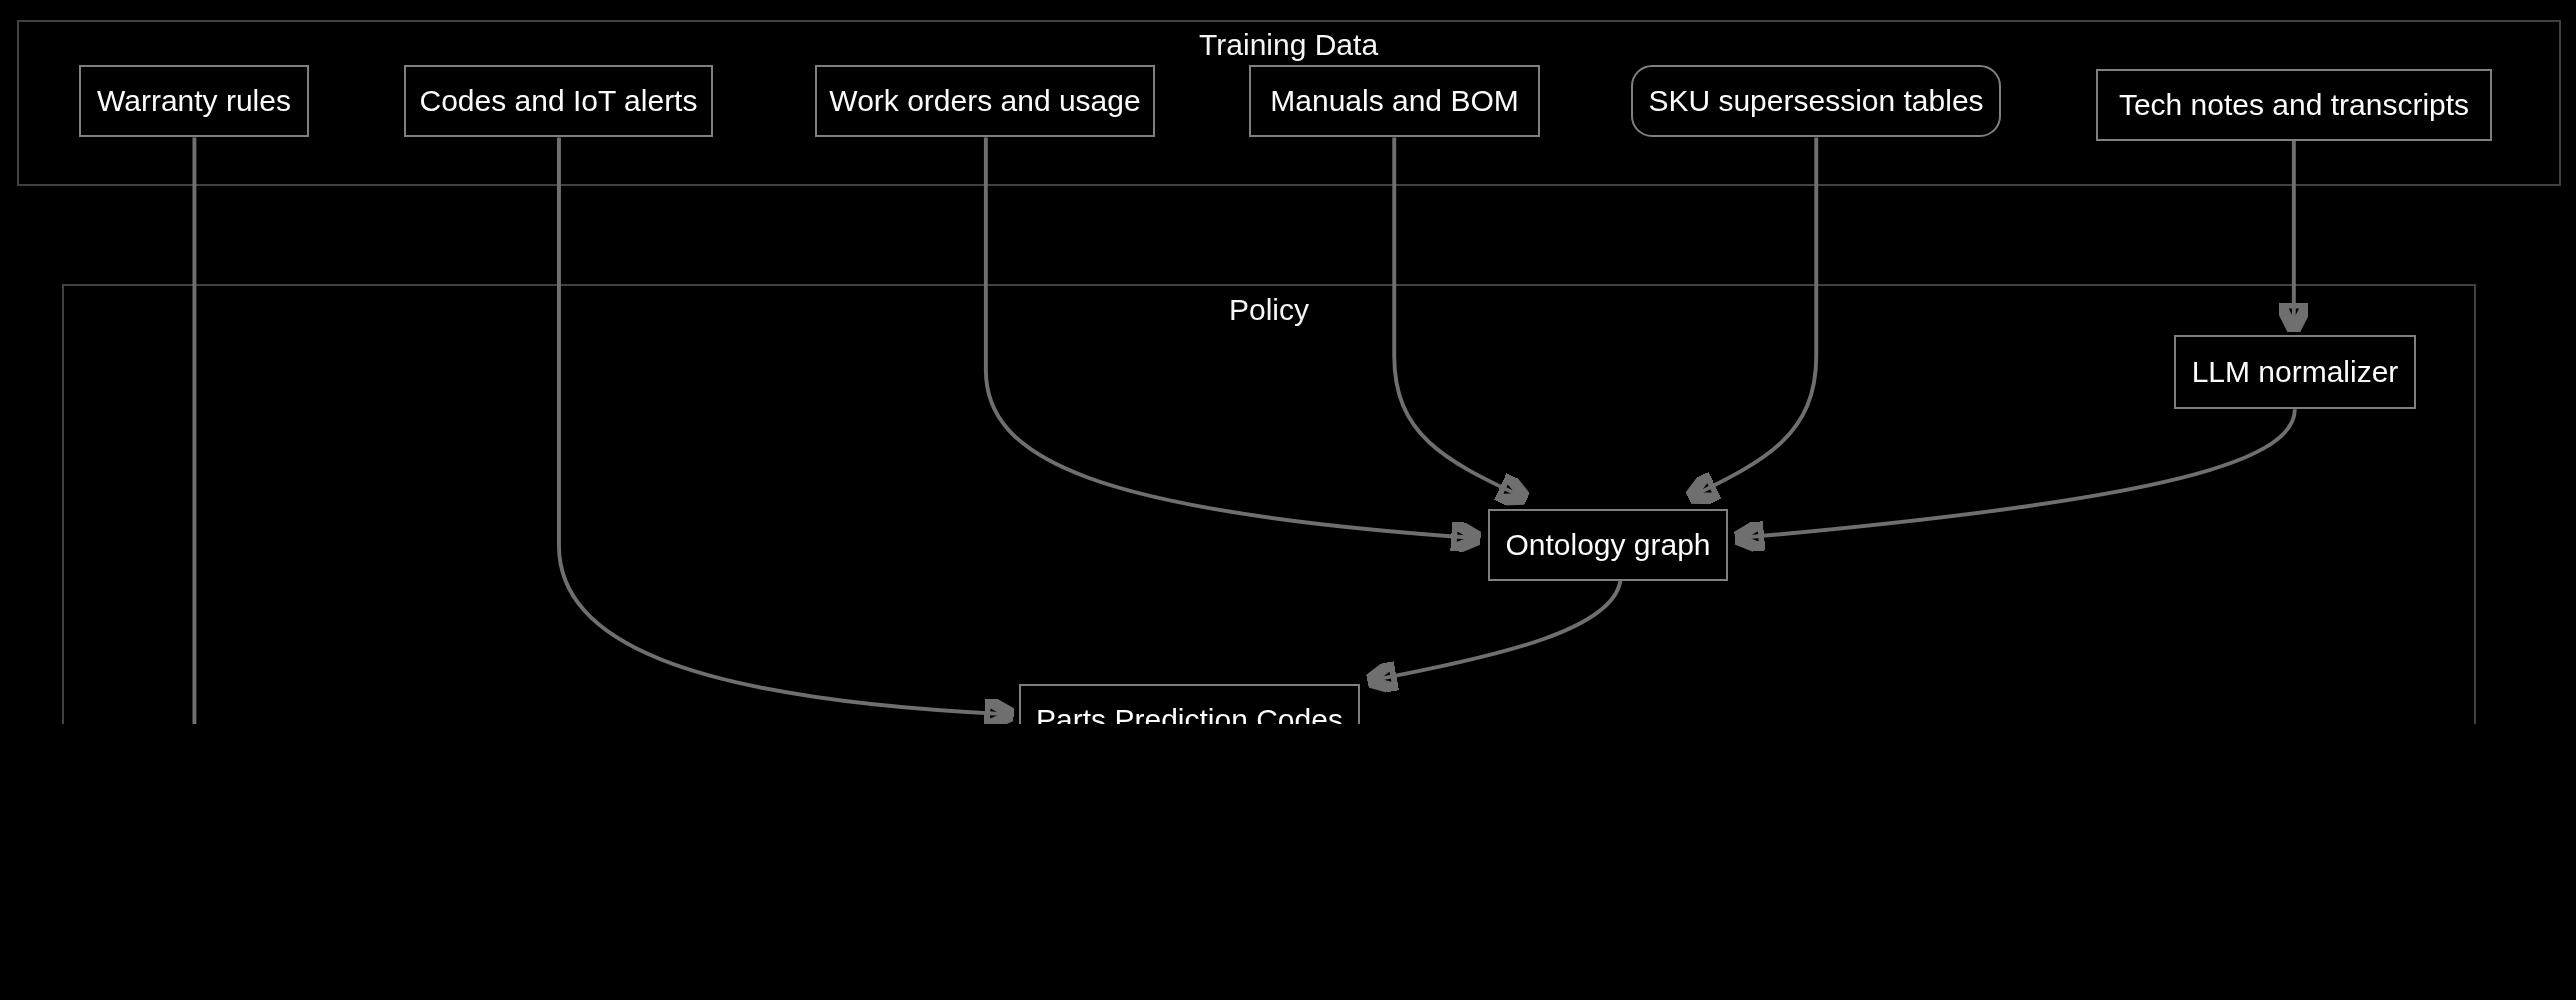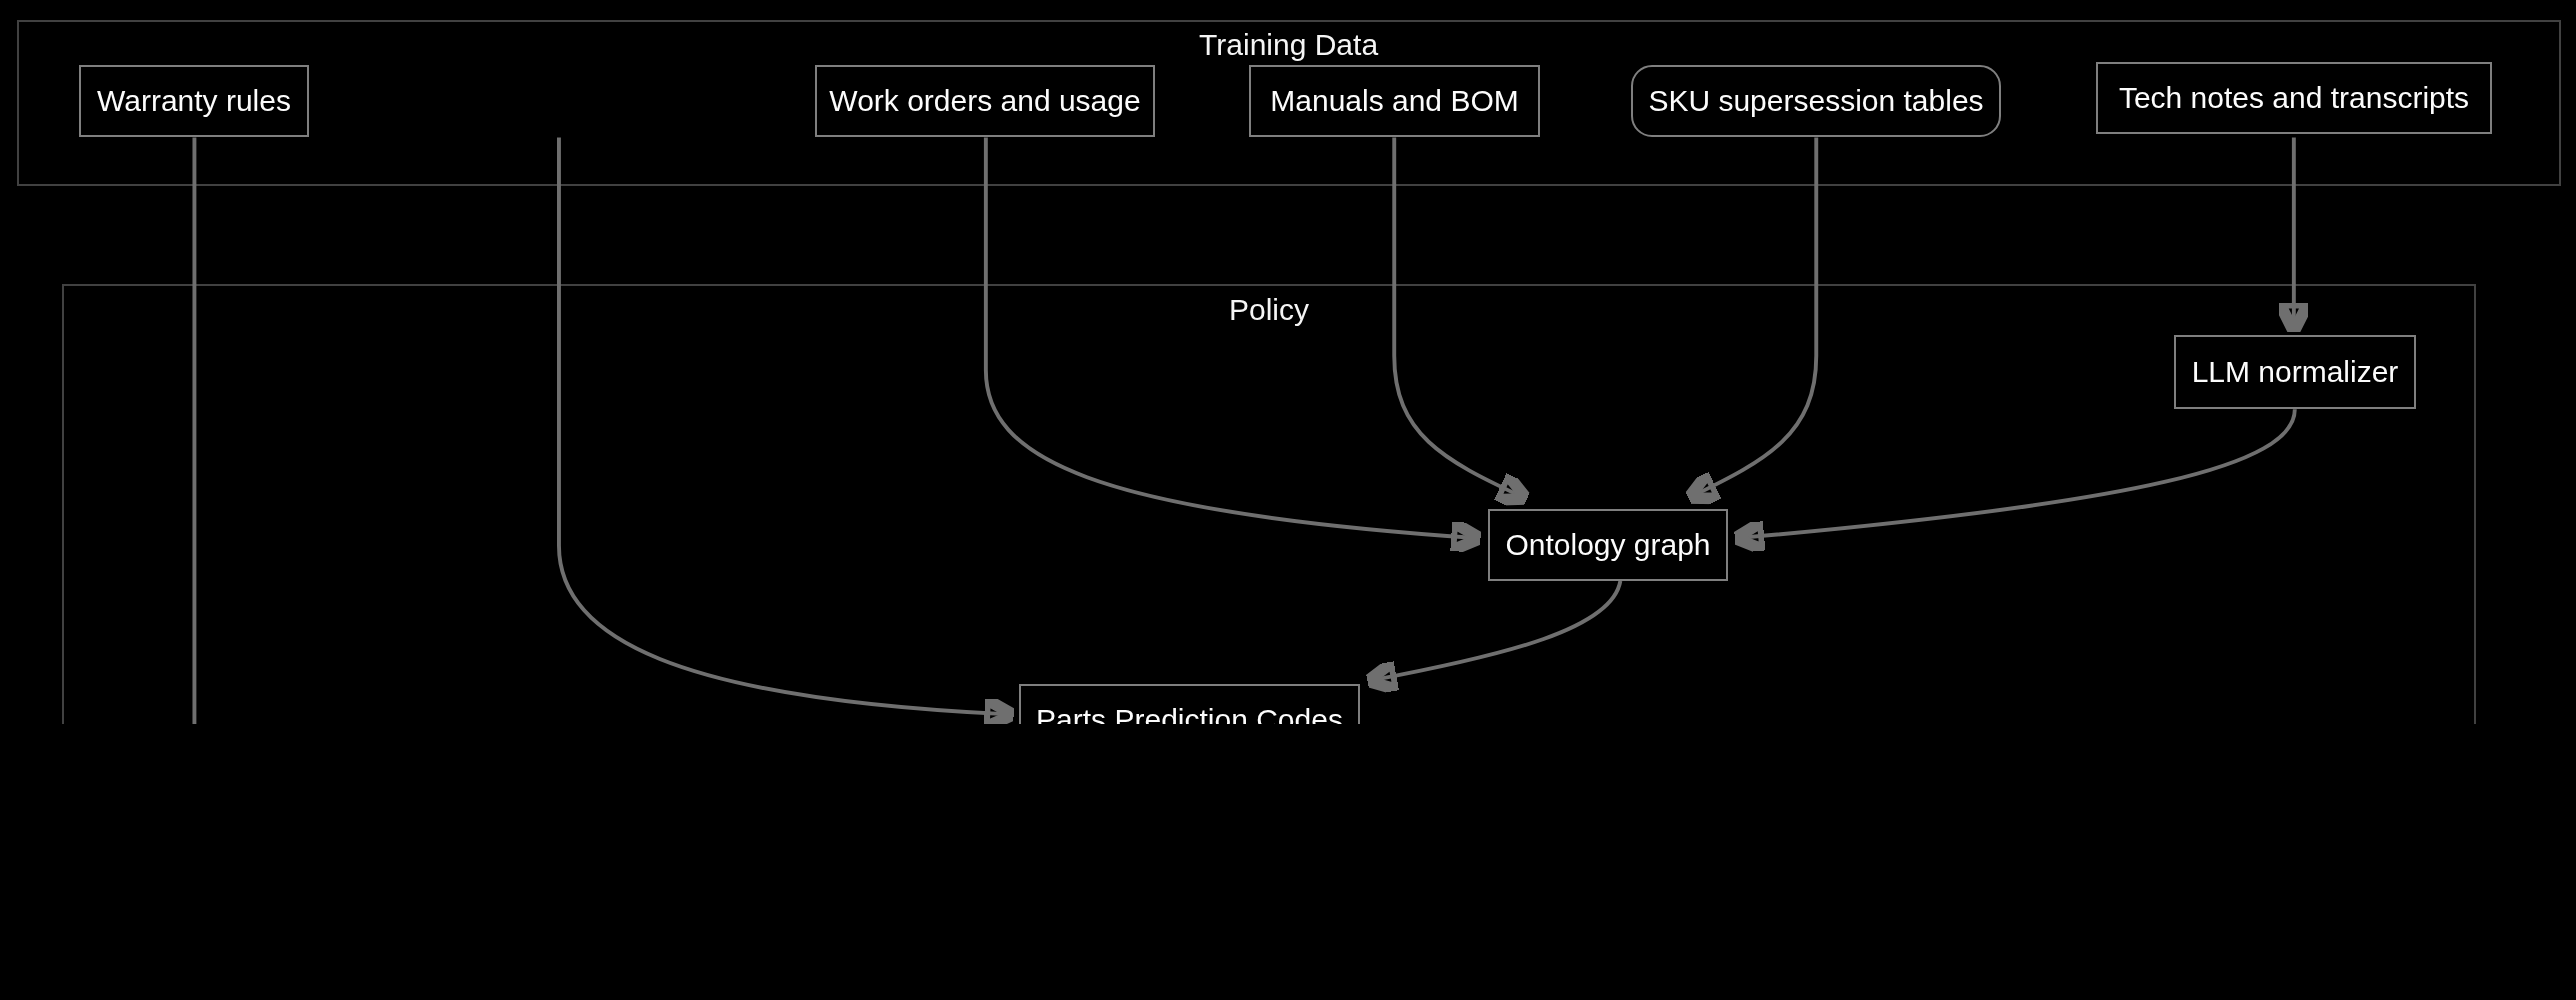--- a/index.html
+++ b/index.html
@@ -58,21 +58,21 @@
     align-items: center;
     justify-content: center;
     text-align: center;
     white-space: nowrap;
   }
   #node-warranty { left: 79px;   top: 65px;  width: 230px; height: 72px; }
   #node-codes    { left: 404px;  top: 65px;  width: 309px; height: 72px; }
   #node-work     { left: 815px;  top: 65px;  width: 340px; height: 72px; }
   #node-manuals  { left: 1249px; top: 65px;  width: 291px; height: 72px; }
   #node-sku      { left: 1631px; top: 65px;  width: 370px; height: 72px; border-radius: 21px; }
-  #node-tech     { left: 2096px; top: 62px;  width: 396px; height: 72px; }
+  #node-tech     { left: 2096px; top: 69px;  width: 396px; height: 72px; }
   #node-llm      { left: 2174px; top: 335px; width: 242px; height: 74px; }
   #node-ontology { left: 1488px; top: 509px; width: 240px; height: 72px; }
   #node-parts    { left: 1019px; top: 684px; width: 341px; height: 72px; }
   #node-policy   { left: 902px;  top: 858px; width: 206px; height: 72px; }
 </style>
 </head>
 <body>
 
 <div class="stage">
 
@@ -95,20 +95,21 @@
     <path d="M 1430 141 L 1430 365 C 1430 445 1480 472 1562 510" marker-end="url(#arrow)"></path>
     <path d="M 1863 141 L 1863 365 C 1863 445 1812 472 1736 509" marker-end="url(#arrow)"></path>
     <path d="M 2354 420 C 2354 478 2190 516 1784 552" marker-end="url(#arrow)"></path>
     <path d="M 573 141 L 573 560 C 573 655 695 717 1035 733" marker-end="url(#arrow)"></path>
     <path d="M 1662 596 C 1654 645 1545 672 1407 698" marker-end="url(#arrow)"></path>
     <path d="M 199 141 L 199 745 C 199 843 340 903 915 913" marker-end="url(#arrow)"></path>
     <path d="M 1226 776 C 1221 820 1166 844 1139 870" marker-end="url(#arrow)"></path>
   </svg>
 
   <div class="node" id="node-warranty">Warranty rules</div>
+  <div class="node" id="node-codes">Codes and IoT alerts</div>
   <div class="node" id="node-work">Work orders and usage</div>
   <div class="node" id="node-manuals">Manuals and BOM</div>
   <div class="node" id="node-sku">SKU supersession tables</div>
   <div class="node" id="node-tech">Tech notes and transcripts</div>
   <div class="node" id="node-llm">LLM normalizer</div>
   <div class="node" id="node-ontology">Ontology graph</div>
   <div class="node" id="node-parts">Parts Prediction Codes</div>
 
 </div>
 

